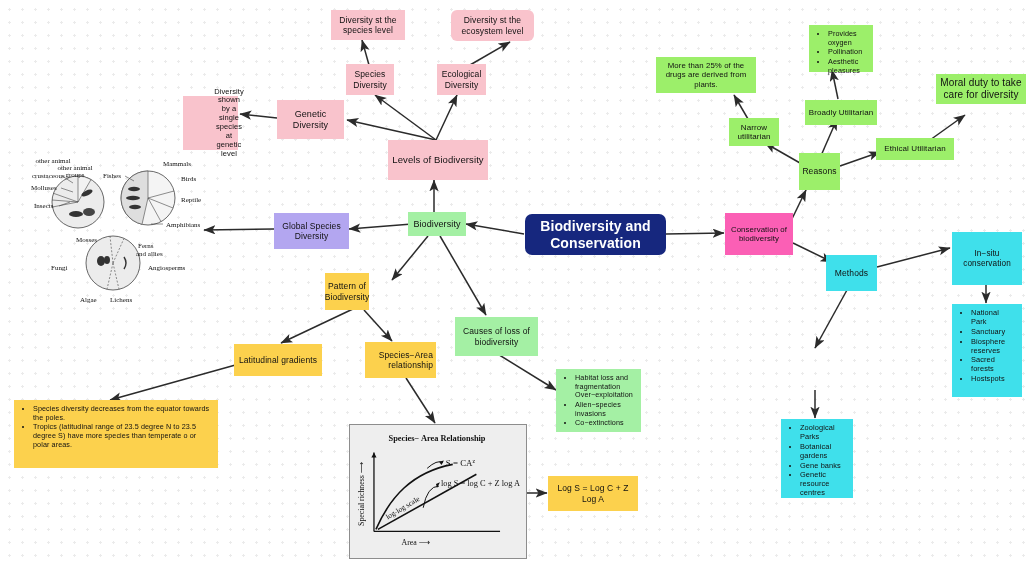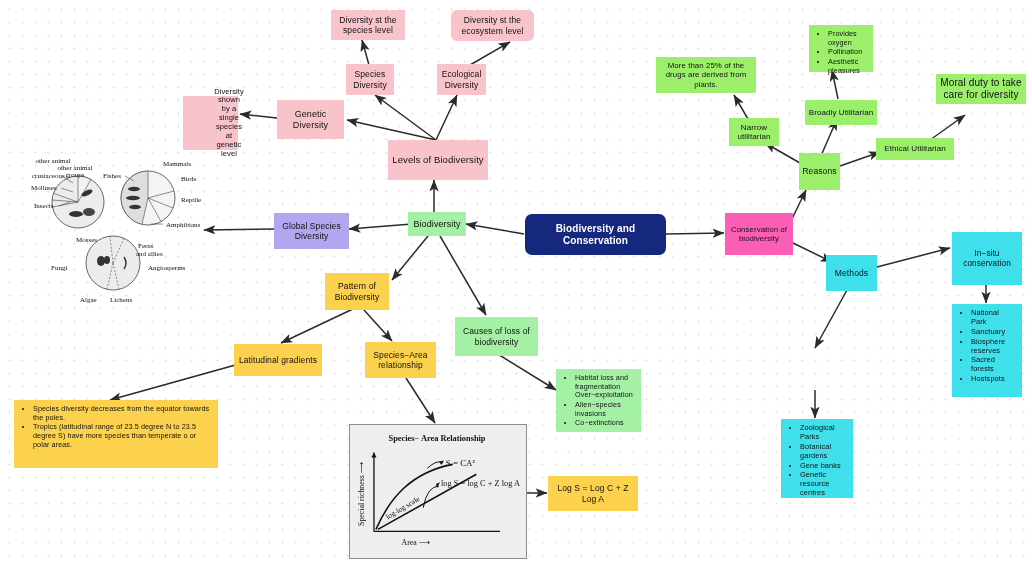--- a/index.html
+++ b/index.html
@@ -147,21 +147,21 @@
 
       <path d="M877,267 L950,248"></path>
       <path d="M847,290 L815,348"></path>
 
       <path d="M986,285 L986,303"></path>
 
       <path d="M815,390 L815,418"></path>
     </g>
   </svg>
 
-  <div class="node navy" style="left:525px; top:214px; width:141px; height:41px; font-size:10px;">
+  <div class="node navy" style="left:525px; top:214px; width:141px; height:41px; font-size:14px;">
     <span>Biodiversity and Conservation</span>
   </div>
 
   <div class="node mint" style="left:408px; top:212px; width:58px; height:24px; font-size:9px;">
     <span>Biodiversity</span>
   </div>
 
   <div class="node pink" style="left:388px; top:140px; width:100px; height:40px; font-size:9.5px;">
     <span>Levels of Biodiversity</span>
   </div>
@@ -255,36 +255,36 @@
         <text x="120" y="98" font-family="Liberation Serif, serif" font-size="7">Ferns</text>
         <text x="118" y="106" font-family="Liberation Serif, serif" font-size="7">and allies</text>
         <text x="130" y="120" font-family="Liberation Serif, serif" font-size="7">Angiosperms</text>
         <text x="33" y="120" font-family="Liberation Serif, serif" font-size="7">Fungi</text>
         <text x="62" y="152" font-family="Liberation Serif, serif" font-size="7">Algae</text>
         <text x="92" y="152" font-family="Liberation Serif, serif" font-size="7">Lichens</text>
       </g>
     </svg>
   </div>
 
-  <div class="node yellow" style="left:325px; top:273px; width:64px; height:37px; font-size:8.5px;">
+  <div class="node yellow" style="left:325px; top:273px; width:44px; height:37px; font-size:8.5px;">
     <span>Pattern of Biodiversity</span>
   </div>
 
   <div class="node yellow" style="left:234px; top:344px; width:88px; height:32px; font-size:8.5px;">
     <span>Latitudinal gradients</span>
   </div>
 
   <div class="node yellow bullets" style="left:14px; top:400px; width:204px; height:68px; font-size:7.2px;">
     <ul>
       <li>Species diversity decreases from the equator towards the poles.</li>
       <li>Tropics (latitudinal range of 23.5 degree N to 23.5 degree S) have more species than temperate o or polar areas.</li>
     </ul>
   </div>
 
-  <div class="node yellow" style="left:365px; top:342px; width:71px; height:36px; font-size:8.5px;">
+  <div class="node yellow" style="left:365px; top:342px; width:71px; height:36px; font-size:8.5px;text-align:right;">
     <span>Species−Area relationship</span>
   </div>
 
   <div class="fig" style="left:349px; top:424px; width:176px; height:133px;">
     <svg viewBox="0 0 176 133" width="174" height="131">
       <text x="88" y="16" text-anchor="middle" font-family="Liberation Serif, serif" font-size="8.5" font-weight="bold" fill="#111">Species− Area Relationship</text>
 
       <line x1="24" y1="108" x2="152" y2="108" stroke="#111" stroke-width="1.3"></line>
       <line x1="24" y1="108" x2="24" y2="28" stroke="#111" stroke-width="1.3"></line>
       <path d="M24,28 l-2.6,5 l5.2,0 z" fill="#111"></path>

